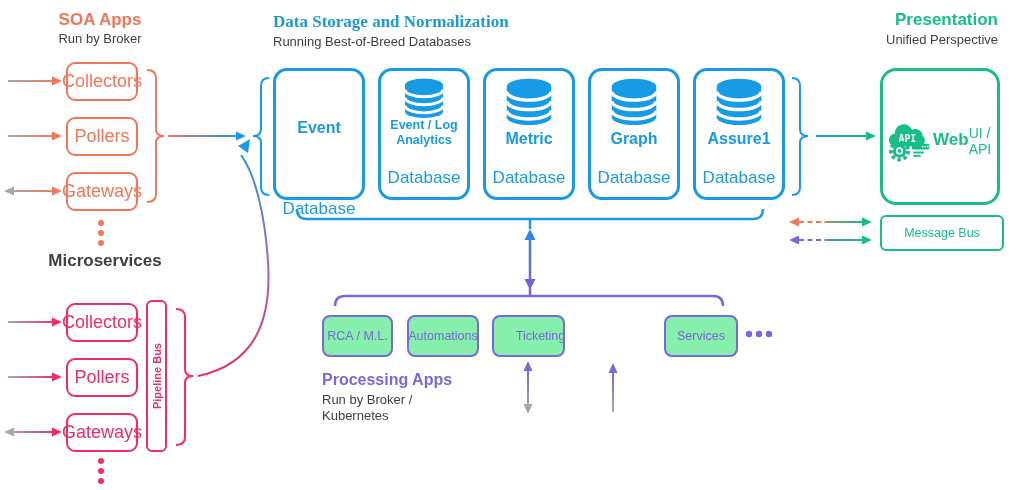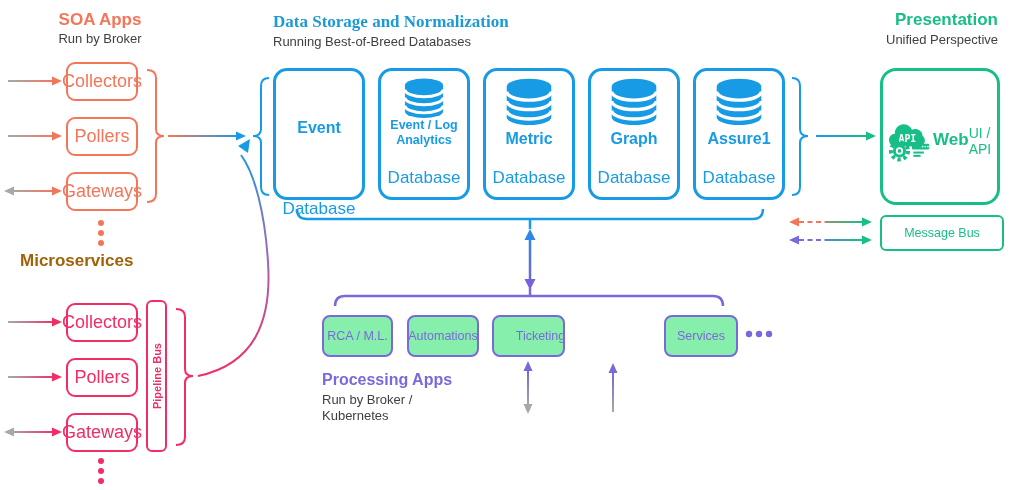--- a/index.html
+++ b/index.html
@@ -9,21 +9,21 @@
   .sec-title{font-weight:bold;font-size:17px;}
   .sec-sub{font-size:13px;color:#404040;}
   
   .soa-title{left:30px;top:10px;width:140px;text-align:center;color:#F4765A;}
   .soa-sub{left:30px;top:31px;width:140px;text-align:center;}
   .node{box-sizing:border-box;display:flex;align-items:center;justify-content:center;
         text-align:center;border-radius:9px;background:#fff;font-size:18px;line-height:1.15;}
   .soa-box{left:66px;width:72px;height:39px;border:2.5px solid #F4765A;color:#F4765A;}
   .soa1{top:62px;} .soa2{top:117px;} .soa3{top:172px;}
   
-  .mic-title{left:20px;top:251px;width:170px;color:#a16207;}
+  .mic-title{left:20px;top:251px;width:170px;text-align:center;color:#404040;}
   .mic-sub{left:20px;top:273px;width:170px;text-align:center;}
   .mic-box{left:66px;width:72px;height:39px;border:2.5px solid #F22C64;color:#F22C64;}
   .mic1{top:303px;} .mic2{top:358px;} .mic3{top:413px;}
   .pipeline{left:146px;top:300px;width:21px;height:152px;border:2.5px solid #F22C64;
             border-radius:6px;box-sizing:border-box;display:flex;align-items:center;
             justify-content:center;background:#fff;}
   .pipeline span{writing-mode:vertical-rl;transform:rotate(180deg);font-size:11px;
                  font-weight:bold;color:#F22C64;white-space:nowrap;}
   
   .sto-title{left:273px;top:12px;color:#1B9AD6;font-family:Liberation Serif, serif;}

